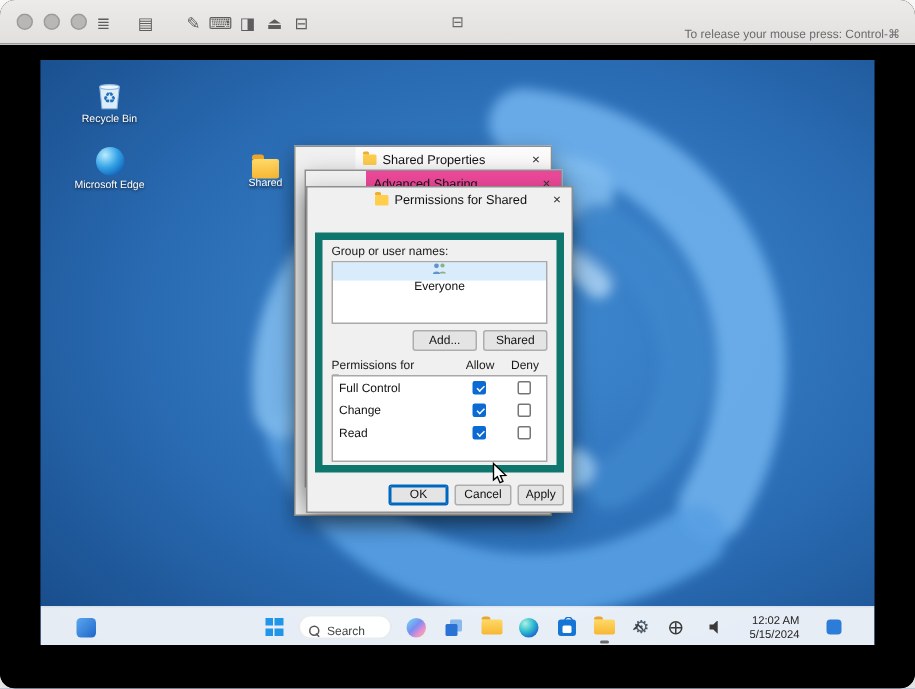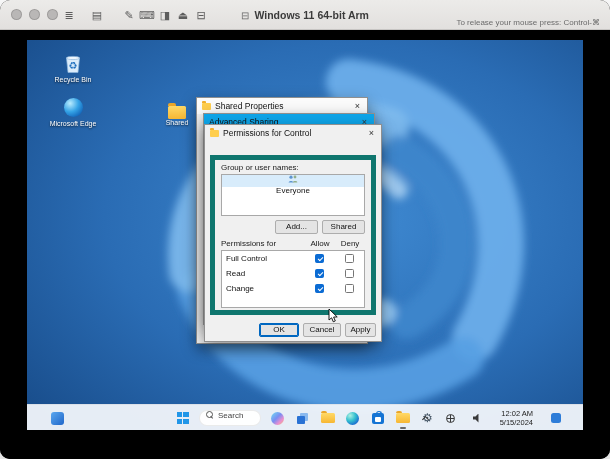--- a/index.html
+++ b/index.html
@@ -31,29 +31,29 @@
   .di-img { width:22px; height:22px; margin:0 auto 2px auto; display:flex; align-items:center; justify-content:center; }
   .di-label { font-size:7px; color:#fff; text-shadow:0 1px 2px rgba(0,0,0,.75); line-height:1.1; }
   .edge-circle { width:19px; height:19px; border-radius:50%;
                  background:radial-gradient(circle at 32% 28%, #b9ecff, #35a3e6 45%, #1469bd 78%, #0d3f85); }
   .mini-folder-lg { width:18px; height:13px; background:linear-gradient(#ffd967,#f7b733); border-radius:1.5px; position:relative; margin:4px auto 0 auto;}
   .mini-folder-lg::before { content:""; position:absolute; top:-3px; left:0; width:8px; height:3px;
                             background:#eaa62a; border-radius:2px 2px 0 0; }
 
   
   .win { position:absolute; background:#f0f0f0; border:1px solid #8f8f8f; box-shadow:0 5px 14px rgba(0,0,0,.38); }
-  .win-titlebar { height:16px; display:flex; align-items:center; gap:4px; padding:0 5px; font-size:8.5px; color:#111; }
+  .win-titlebar { height:16px; display:flex; align-items:center; gap:4px; padding:0 5px; font-size:8.5px; color:#111;margin-left:40px; }
   .win-close { margin-left:auto; font-size:9px; color:#333; line-height:1; padding:0 2px; }
   .mini-folder { width:9px; height:7px; background:#ffce4d; border-radius:1px; position:relative; flex:0 0 auto; }
   .mini-folder::before { content:""; position:absolute; top:-2px; left:0; width:4px; height:2px; background:#f0ae2e; border-radius:1px 1px 0 0; }
 
   .back-props { left:169px; top:57px; width:172px; height:247px; z-index:2; }
   .back-props .win-titlebar { background:#fbfbfb; }
   .adv-share { left:176px; top:73px; width:172px; height:212px; z-index:3; }
-  .adv-share .win-titlebar { background:#0ea5e9; }
+  .adv-share .win-titlebar { background:#ec4899; }
 
   
   .perms { left:177px; top:84px; width:178px; height:218px; z-index:4; }
   .tab-row { position:absolute; left:0; right:0; top:16px; height:15px; }
   .tab { position:absolute; left:6px; top:2px; padding:2px 7px 3px 7px; font-size:8px; background:#fff;
          border:1px solid #d4d4d4; border-bottom:none; z-index:2; }
   .tab-page { position:absolute; left:5px; right:5px; top:30px; bottom:26px; border:5px solid #0f766e; background:#f0f0f0; }
   .field-label { position:absolute; left:6px; top:3px; font-size:8px; color:#1a1a1a; }
   .list { position:absolute; background:#fff; border:1px solid #a8a8a8; }
   .group-list { left:6px; right:6px; top:14px; height:42px; }
@@ -85,21 +85,21 @@
   
   .taskbar { position:absolute; left:0; right:0; bottom:0; height:26px; background:rgba(243,247,251,.94);
              border-top:1px solid rgba(0,0,0,.05); z-index:5; }
   .tb-left { position:absolute; left:24px; top:0; height:26px; display:flex; align-items:center; }
   .widgets-icon { width:13px; height:13px; border-radius:3px; background:linear-gradient(135deg,#5aa7ef,#1f66c9); }
   .tb-center { position:absolute; left:50%; top:0; height:26px; transform:translateX(-50%);
                display:flex; align-items:center; gap:8px; }
   .start-icon { width:12px; height:12px; display:grid; grid-template-columns:1fr 1fr; grid-template-rows:1fr 1fr; gap:1.5px; }
   .start-icon span { background:#2196e8; }
   .search-pill { height:16px; width:62px; background:rgba(255,255,255,.95); border:1px solid rgba(0,0,0,.08);
-                 border-radius:8px; display:flex; align-items:flex-start; gap:4px; padding:0 6px; }
+                 border-radius:8px; display:flex; align-items:flex-end; gap:4px; padding:0 6px; }
   .mag { width:8px; height:8px; position:relative; flex:0 0 auto; }
   .mag::before { content:""; position:absolute; left:0; top:0; width:5px; height:5px; border:1.1px solid #555; border-radius:50%; }
   .mag::after { content:""; position:absolute; left:5px; top:5px; width:3px; height:1.1px; background:#555; transform:rotate(45deg); transform-origin:0 0; }
   .search-text { font-size:8px; color:#444; }
   .tb-app { position:relative; width:17px; height:20px; display:flex; align-items:center; justify-content:center; }
   .copilot-icon { width:13px; height:13px; border-radius:50%; background:linear-gradient(135deg,#6ee0f2,#7a8df2 45%,#e98fd0 72%,#f6c06e); }
   .taskview-icon { width:8px; height:8px; border-radius:1px; background:#2a72d4; box-shadow:3px -3px 0 0 #8ab9ee; margin-top:3px; margin-right:3px; }
   .folder-icon { width:14px; height:10px; background:linear-gradient(#ffd967,#f7b733); border-radius:1.5px; position:relative; }
   .folder-icon::before { content:""; position:absolute; top:-2.5px; left:0; width:6px; height:2.5px; background:#eaa62a; border-radius:2px 2px 0 0; }
   .edge-icon { width:13px; height:13px; border-radius:50%;
@@ -131,21 +131,20 @@
     </div>
     <span class="tb-icon" style="left:60px">≣</span>
     <span class="tb-icon" style="left:88px">▤</span>
     <span class="tb-icon" style="left:120px">✎</span>
     <span class="tb-icon" style="left:138px">⌨</span>
     <span class="tb-icon" style="left:156px">◨</span>
     <span class="tb-icon" style="left:174px">⏏</span>
     <span class="tb-icon" style="left:192px">⊟</span>
     <div class="tb-title">
       <span class="t-icon">⊟</span>
-      <span>Windows 11 64-bit Arm</span>
     </div>
     <div class="tb-hint">To release your mouse press: Control-⌘</div>
   </div>
 
   <div class="vm-area">
     <div class="desktop">
 
       <svg class="wallpaper" viewBox="0 0 556 390" preserveAspectRatio="none">
         <defs>
           <radialGradient id="bg" cx="58%" cy="45%" r="80%">
@@ -203,21 +202,21 @@
       <div class="win adv-share">
         <div class="win-titlebar">
           <span class="win-title">Advanced Sharing</span>
           <span class="win-close">×</span>
         </div>
       </div>
 
       <div class="win perms">
         <div class="win-titlebar">
           <span class="mini-folder"></span>
-          <span class="win-title">Permissions for Control</span>
+          <span class="win-title">Permissions for Shared</span>
           <span class="win-close">×</span>
         </div>
 
 
         <div class="tab-page">
           <div class="field-label">Group or user names:</div>
 
           <div class="list group-list">
             <div class="group-row selected">
               <svg class="people-icon" viewBox="0 0 10 8">
@@ -245,30 +244,30 @@
             <div class="perm-row">
               <span>Full Control</span>
               <span class="chk-wrap">
                   <span class="chk checked"></span>
                 </span>
               <span class="chk-wrap">
                   <span class="chk"></span>
                 </span>
             </div>
             <div class="perm-row">
-              <span>Read</span>
+              <span>Change</span>
               <span class="chk-wrap">
                   <span class="chk checked"></span>
                 </span>
               <span class="chk-wrap">
                   <span class="chk"></span>
                 </span>
             </div>
             <div class="perm-row">
-              <span>Change</span>
+              <span>Read</span>
               <span class="chk-wrap">
                   <span class="chk checked"></span>
                 </span>
               <span class="chk-wrap">
                   <span class="chk"></span>
                 </span>
             </div>
           </div>
         </div>
 

